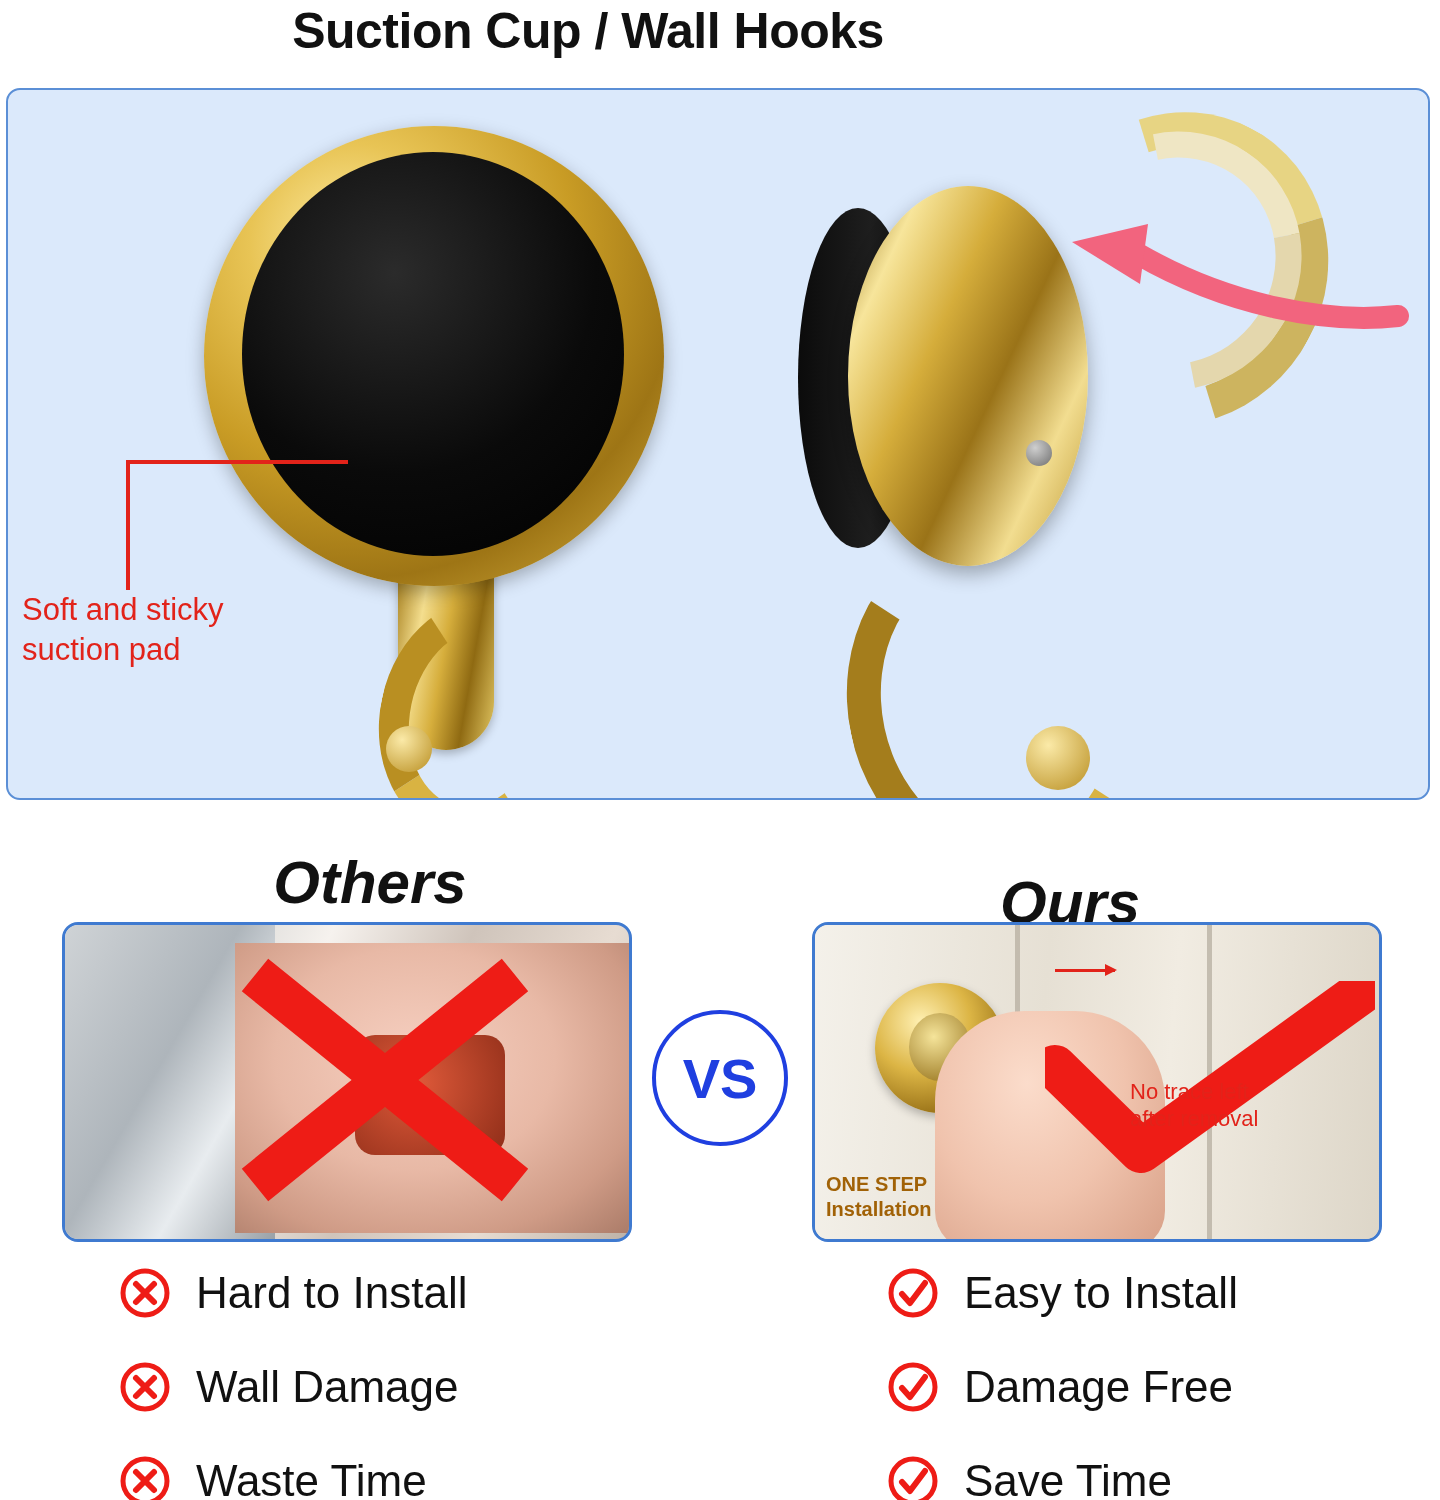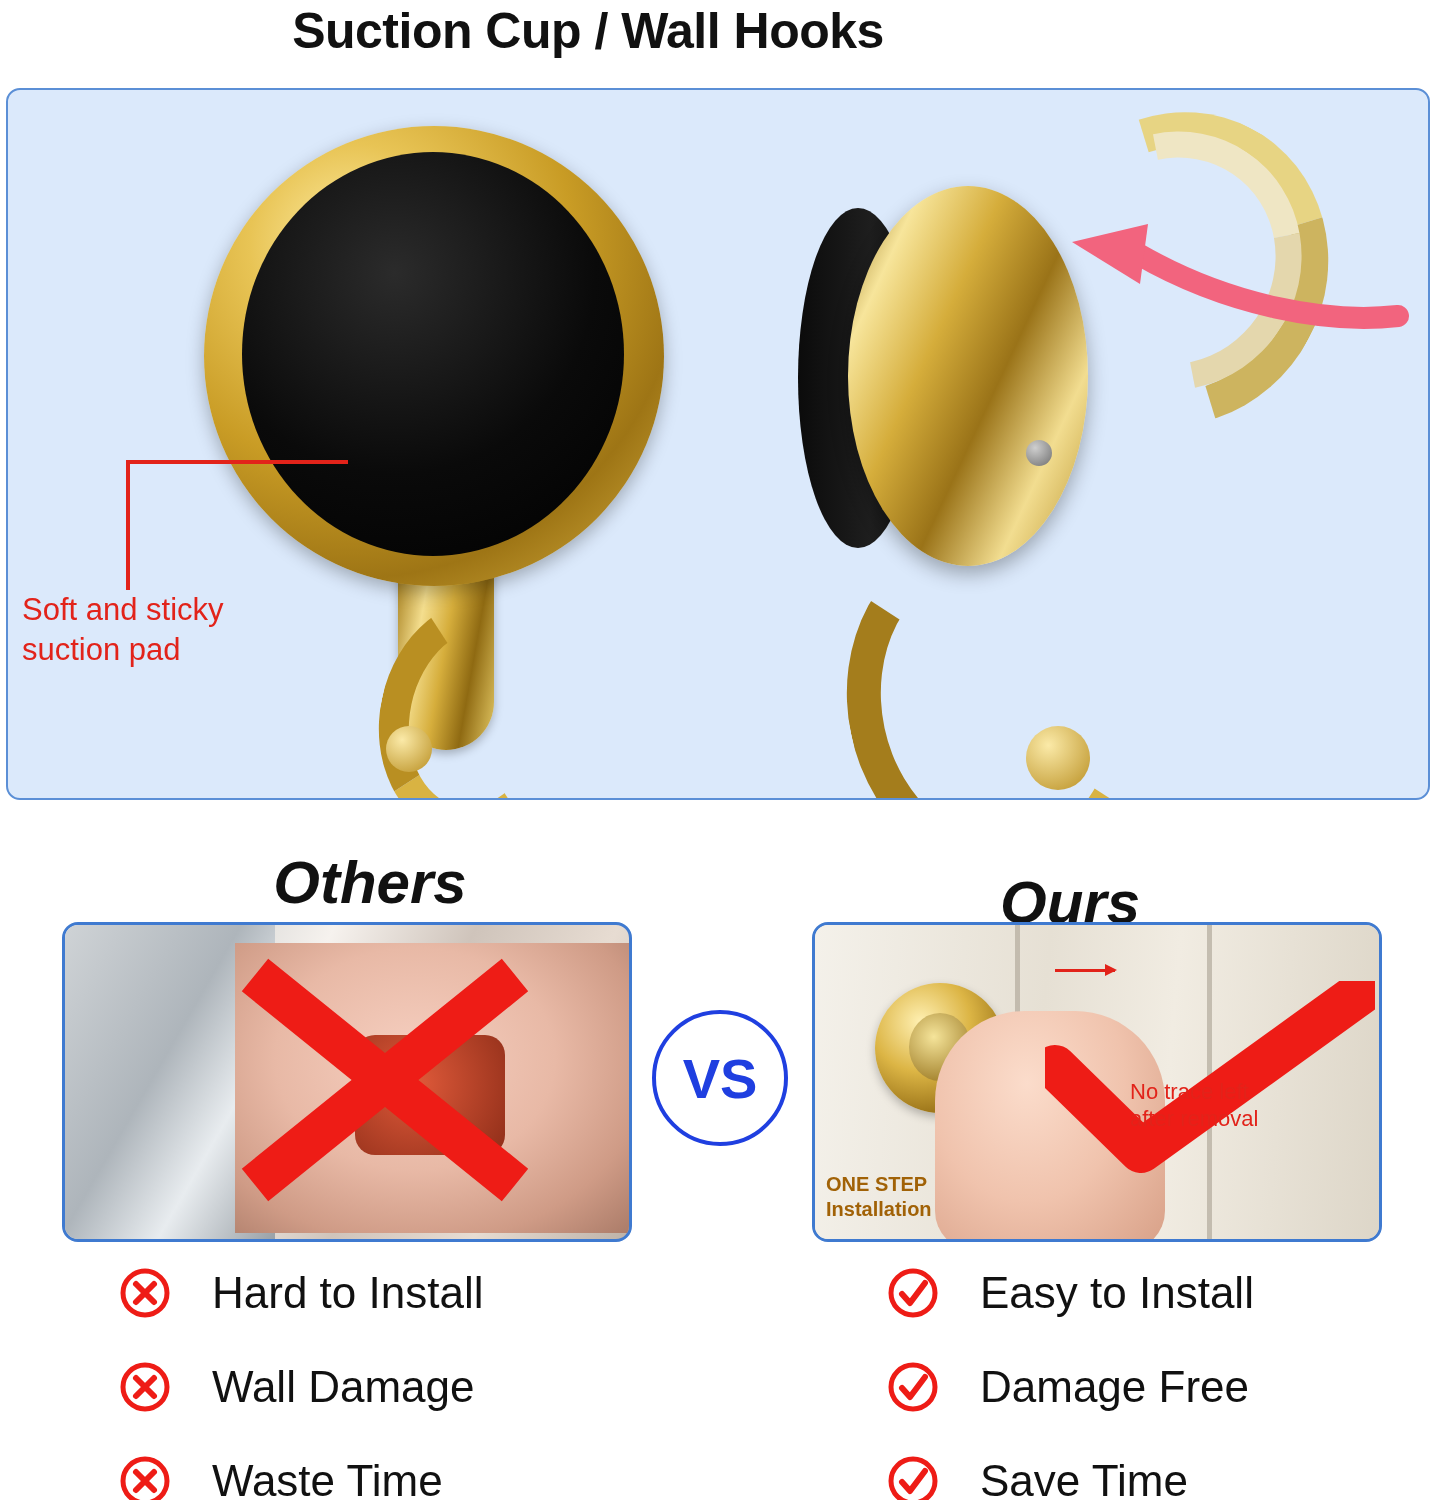--- a/index.html
+++ b/index.html
@@ -139,21 +139,21 @@
   }
 
   .vs-badge{
     position:absolute;left:652px;top:1010px;width:136px;height:136px;border-radius:50%;
     border:4px solid #1f3fe0;background:#fff;box-sizing:border-box;
     display:flex;align-items:center;justify-content:center;
     font-size:56px;font-weight:bold;color:#1f3fe0;
   }
 
   
-  .feat{position:absolute;display:flex;align-items:center;gap:42px;}
+  .feat{position:absolute;display:flex;align-items:center;gap:26px;}
   .feat .lbl{font-size:44px;color:#111;}
   .badge{width:50px;height:50px;flex:0 0 50px;}
 
   .list-left{left:120px;}
   .list-right{left:888px;}
   .row1{top:1268px;} .row2{top:1362px;} .row3{top:1456px;}
 </style>
 </head>
 <body>
 

